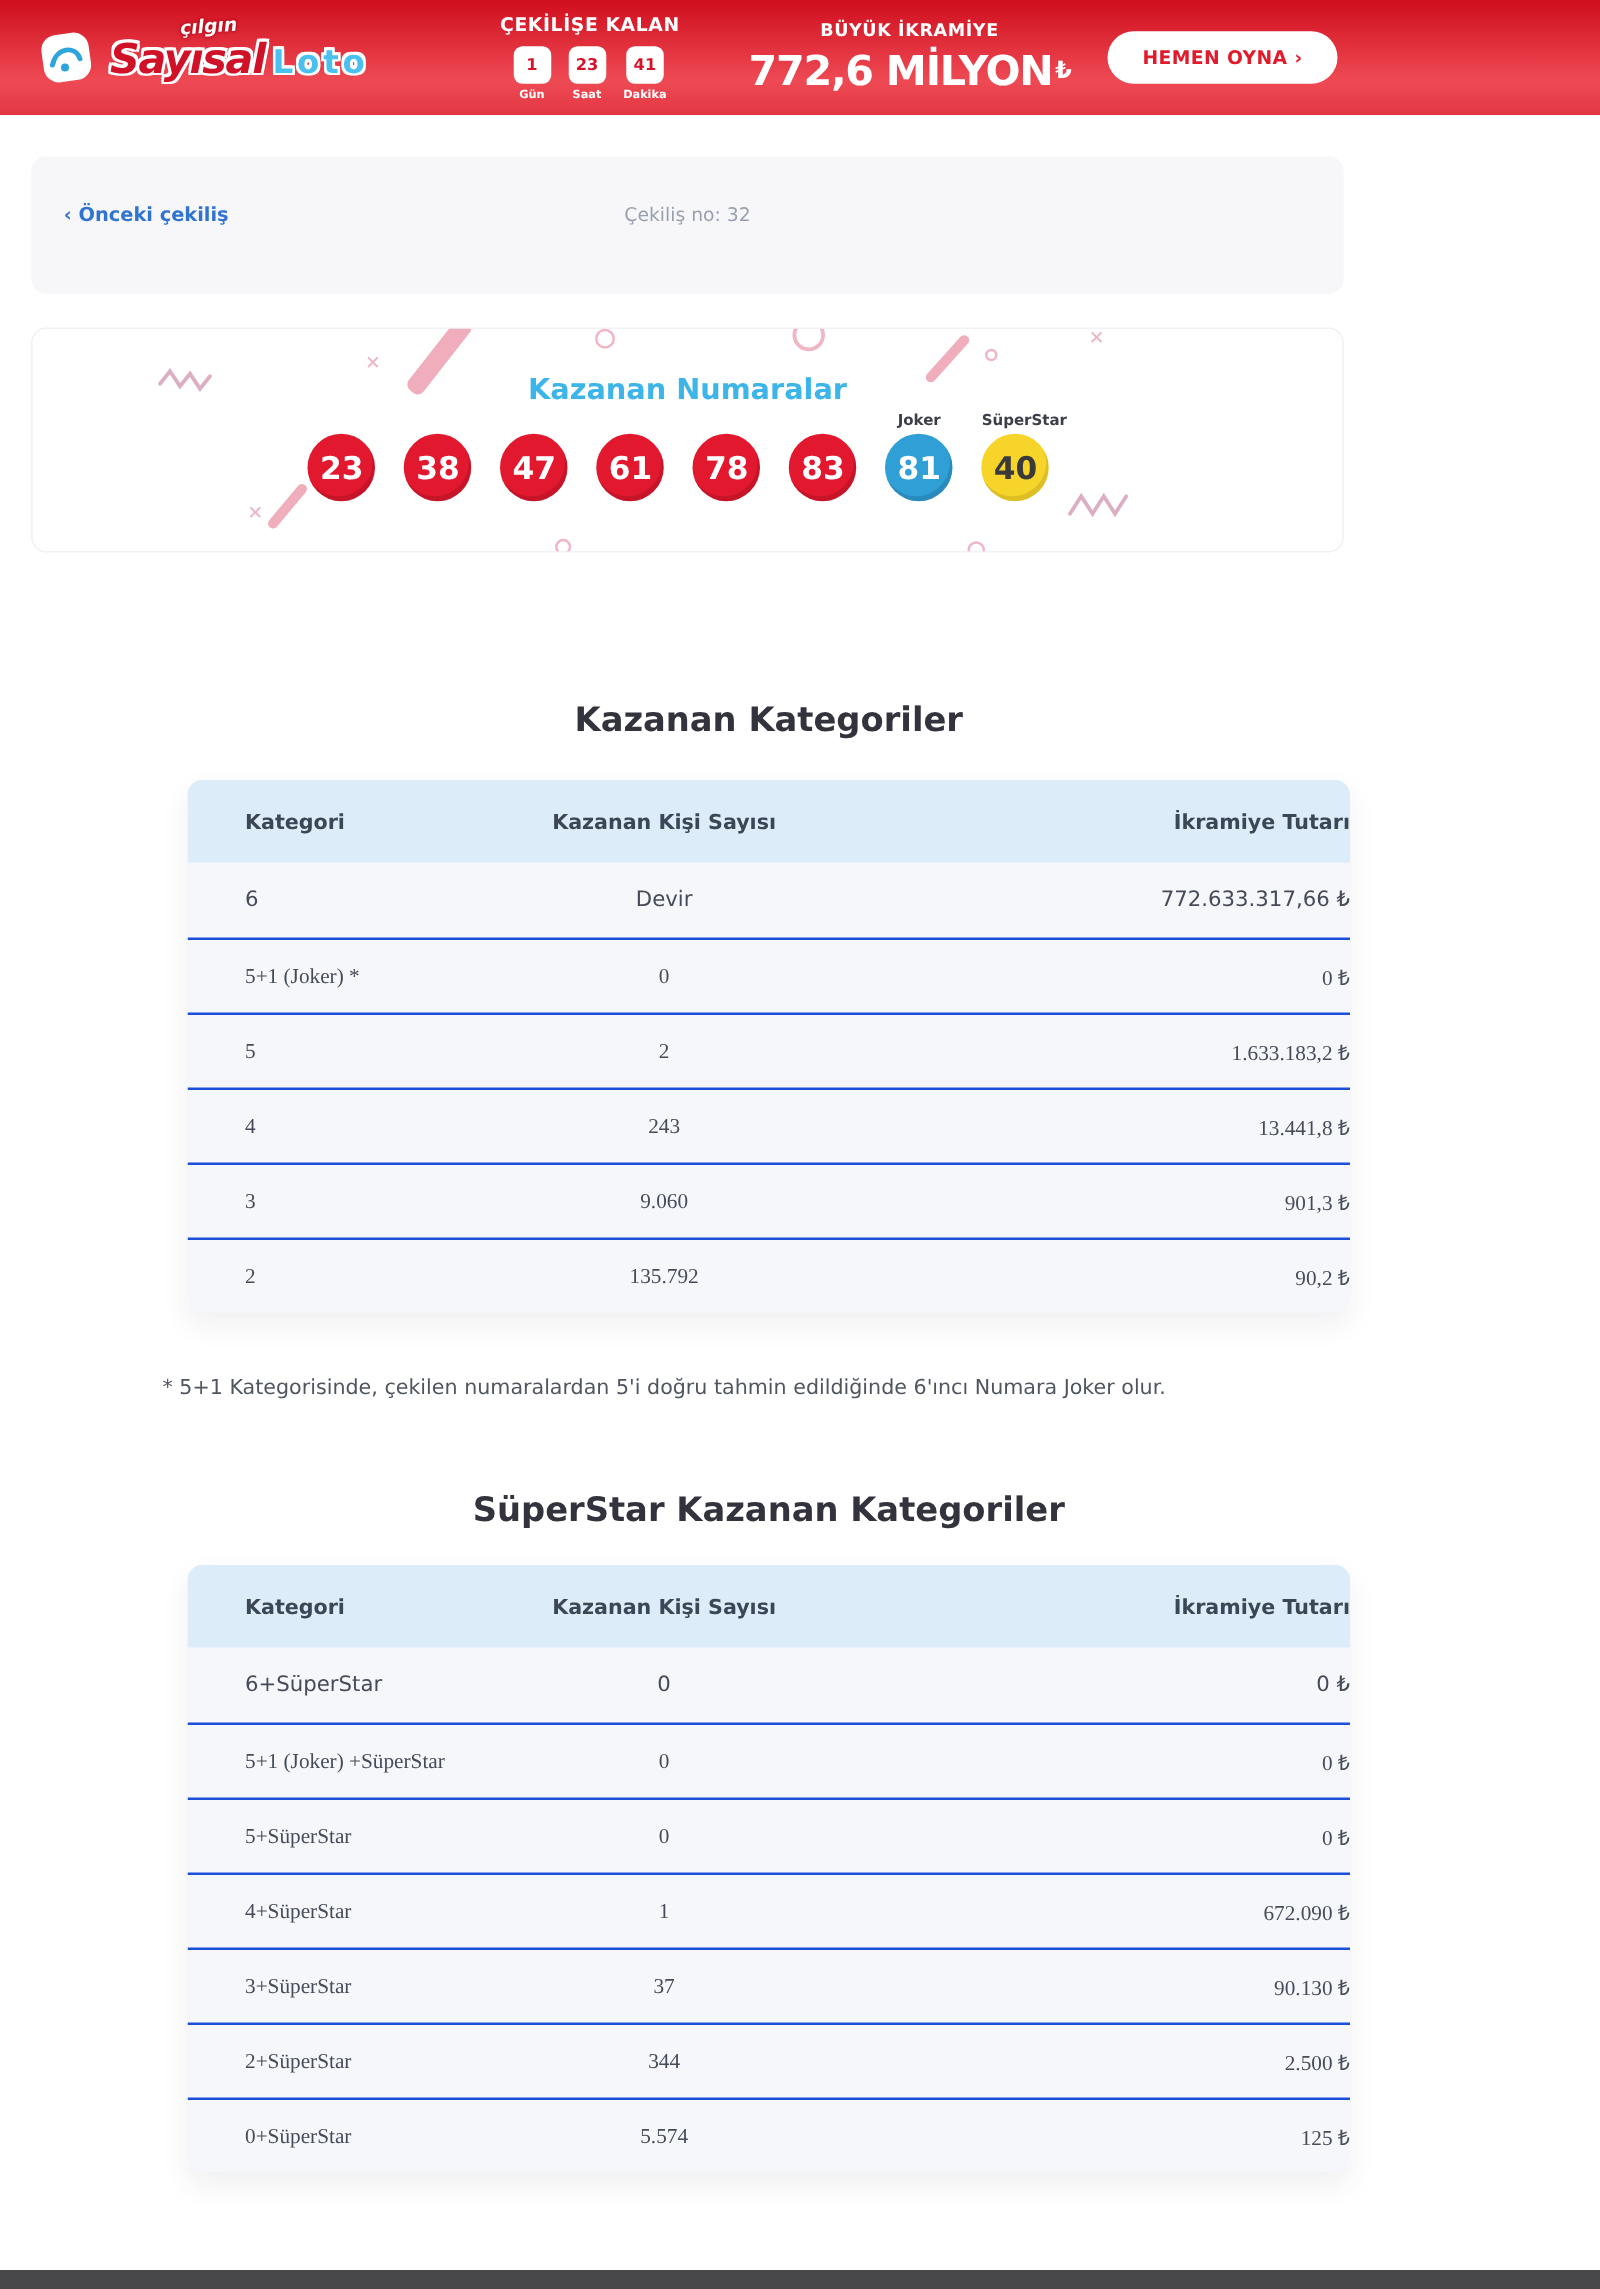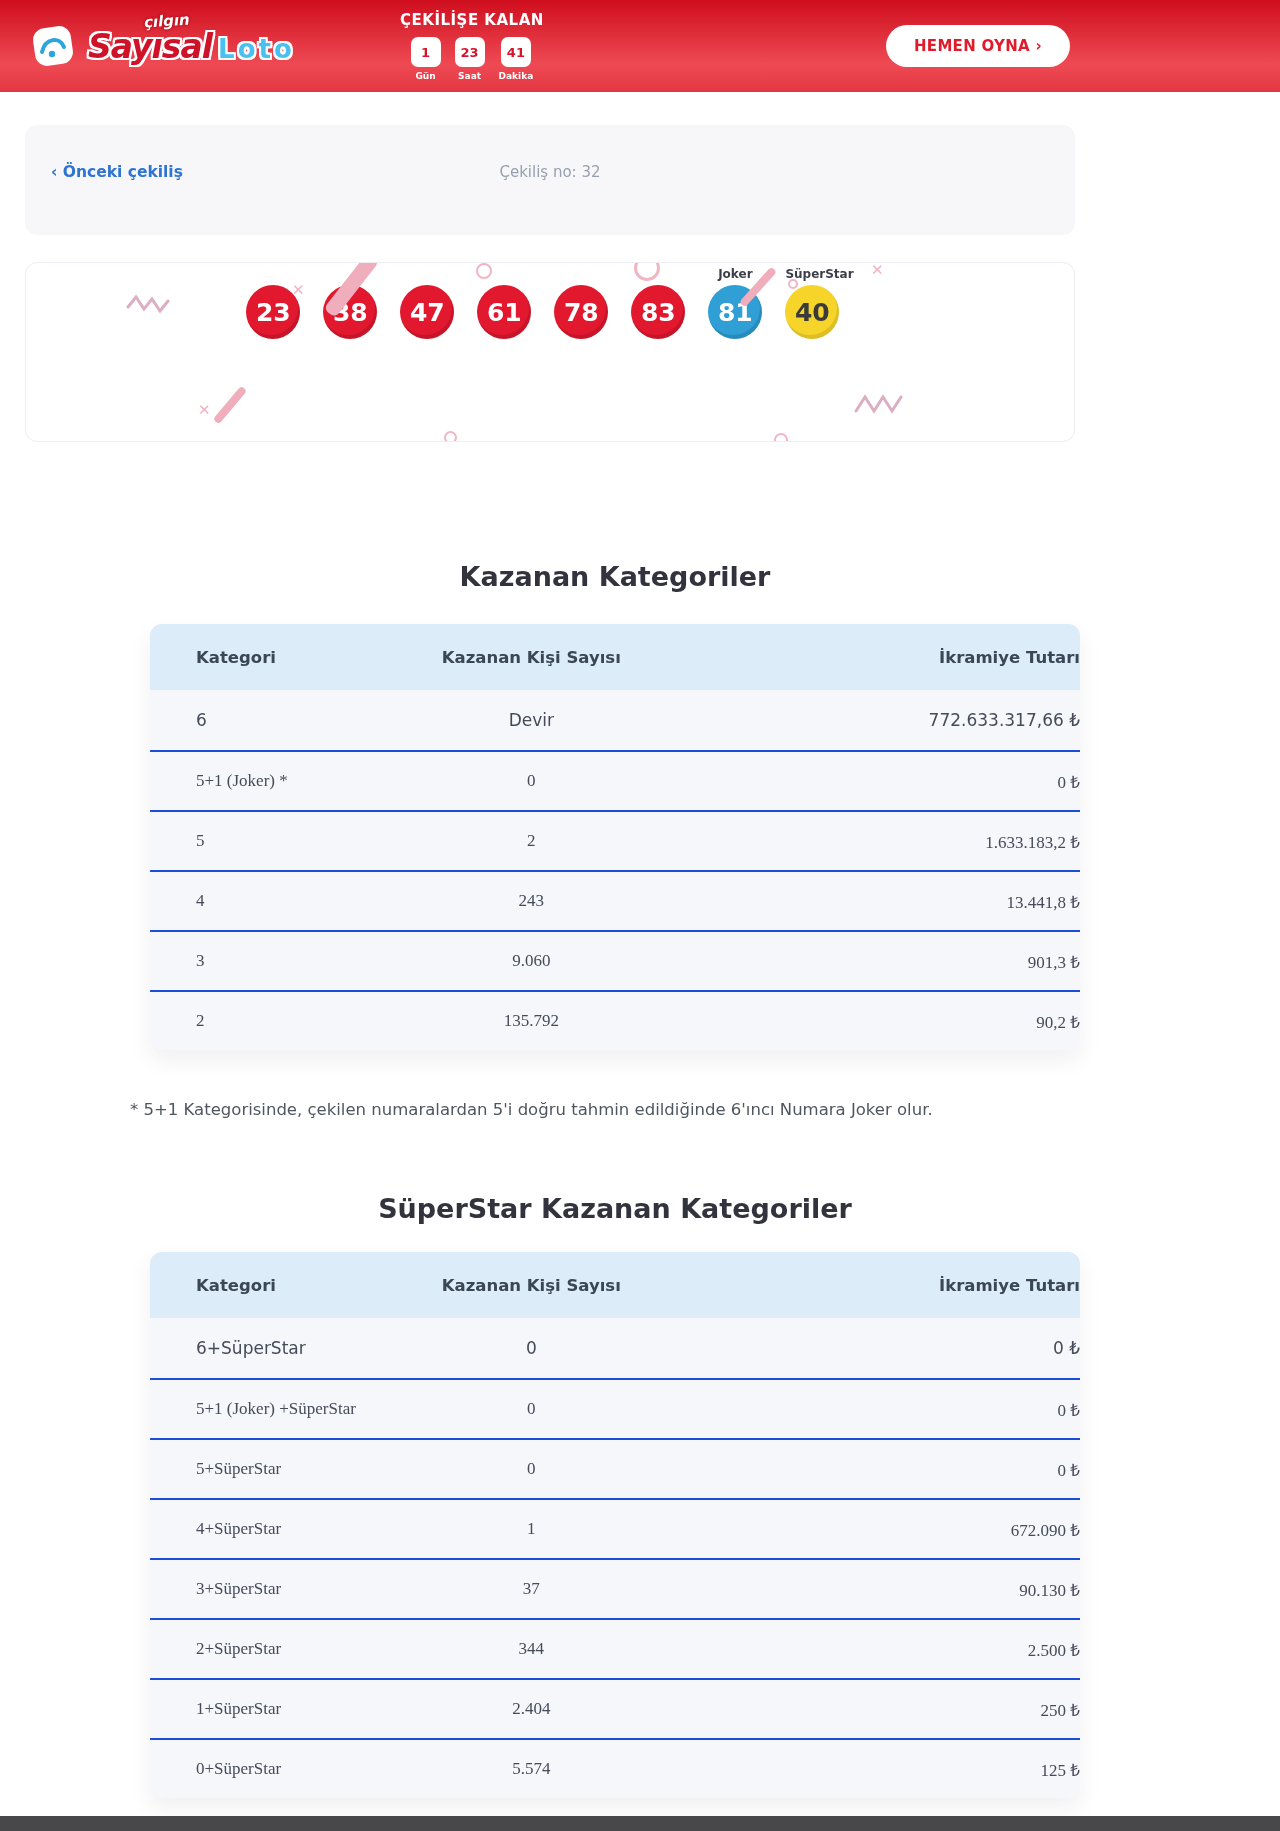--- a/index.html
+++ b/index.html
@@ -108,20 +108,24 @@
           <div class="cd-box">23</div>
           <div class="cd-label">Saat</div>
         </div>
         <div class="cd-item">
           <div class="cd-box">41</div>
           <div class="cd-label">Dakika</div>
         </div>
       </div>
   </div>
 
+  <div class="jackpot">
+    <div class="jp-label">BÜYÜK İKRAMİYE</div>
+    <div class="jp-amount"><span>772,6 MİLYON</span><span class="jp-cur">₺</span></div>
+  </div>
 
   <button class="play-btn"><span>HEMEN OYNA</span> <span>›</span></button>
 </div>
 
 <div class="title-card">
   <a class="prev-link"><span>‹</span> <span>Önceki çekiliş</span></a>
   <div class="draw-no">Çekiliş no: 32</div>
 </div>
 
 <div class="numbers-card">
@@ -137,20 +141,21 @@
   <div class="conf ring" style="left:762px; top:16px; width:10px; height:10px;"></div>
   <div class="conf spark" style="left:845px; top:-2px; font-size:15px;">✕</div>
   <div class="conf spark" style="left:172px; top:138px; font-size:15px;">✕</div>
   <div class="conf bar" style="left:200px; top:120px; width:8px; height:44px; transform:rotate(40deg);"></div>
   <div class="conf ring" style="left:418px; top:168px; width:13px; height:13px;"></div>
   <div class="conf ring" style="left:748px; top:170px; width:14px; height:14px;"></div>
   <svg class="conf" style="left:828px; top:128px;" width="56" height="26" viewBox="0 0 56 26">
     <polyline points="2,20 11,6 20,20 29,6 38,20 47,6" fill="none" stroke="#dcaec4" stroke-width="3" stroke-linecap="round"></polyline>
   </svg>
 
+  <div class="num-heading">Kazanan Numaralar</div>
   <div class="balls-row">
       <div class="ball-wrap">
         <div class="ball-label"></div>
         <div class="ball main">23</div>
       </div>
       <div class="ball-wrap">
         <div class="ball-label"></div>
         <div class="ball main">38</div>
       </div>
       <div class="ball-wrap">
@@ -252,24 +257,19 @@
       <div class="t-cell c0">3+SüperStar</div>
       <div class="t-cell c1">37</div>
       <div class="t-cell c2">90.130 ₺</div>
     </div>
     <div class="t-row">
       <div class="t-cell c0">2+SüperStar</div>
       <div class="t-cell c1">344</div>
       <div class="t-cell c2">2.500 ₺</div>
     </div>
     <div class="t-row">
-      <div class="t-cell c0">1+SüperStar</div>
-      <div class="t-cell c1">2.404</div>
-      <div class="t-cell c2">250 ₺</div>
-    </div>
-    <div class="t-row">
       <div class="t-cell c0">0+SüperStar</div>
       <div class="t-cell c1">5.574</div>
       <div class="t-cell c2">125 ₺</div>
     </div>
   </div>
 
 <div class="bottom-strip"></div>
 
 </body></html>

